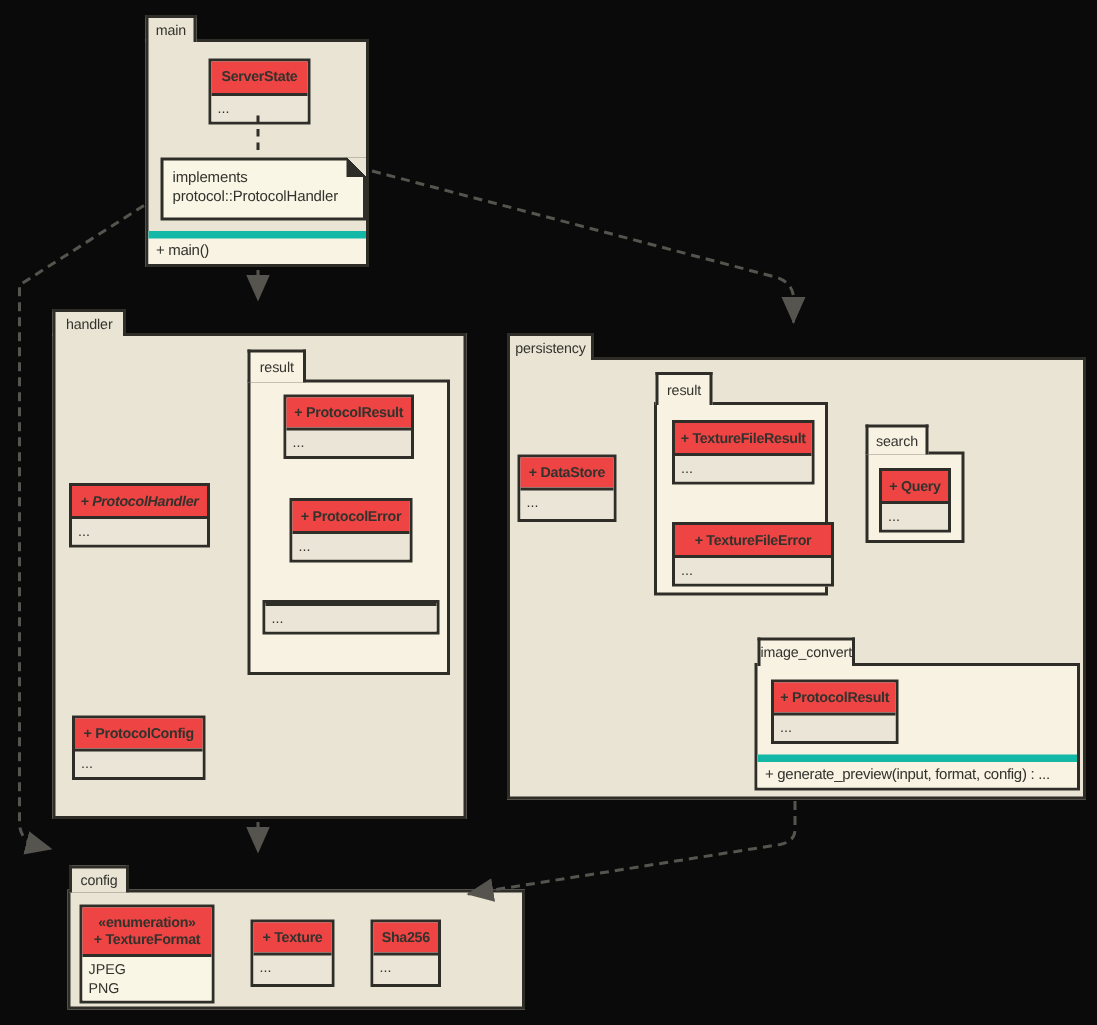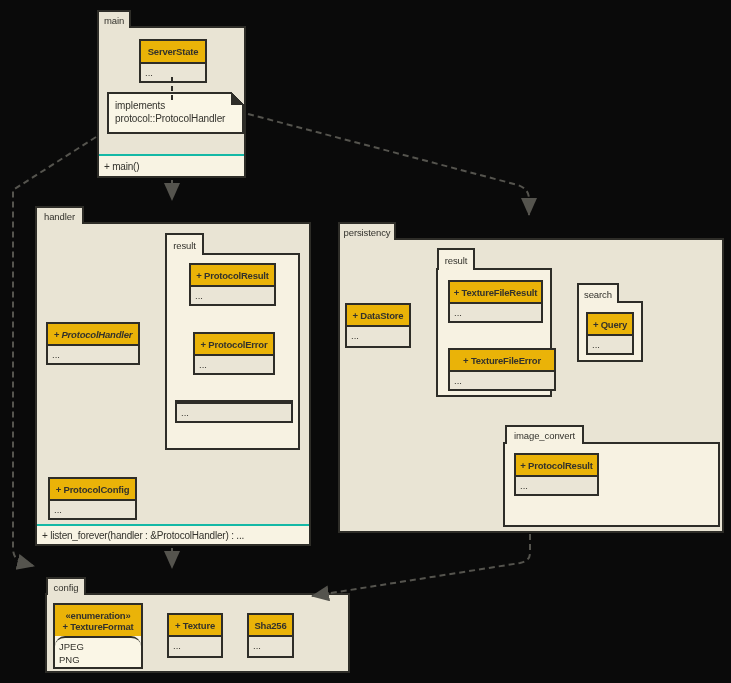--- a/index.html
+++ b/index.html
@@ -13,61 +13,61 @@
     position:absolute;z-index:3;box-sizing:border-box;
     border:2px solid #2e2d28;border-bottom:none;
     display:flex;align-items:center;justify-content:center;
     font-size:9.5px;letter-spacing:-0.1px;white-space:nowrap;padding:0 4px;
   }
   .pkg-body{position:absolute;z-index:2;box-sizing:border-box;border:2px solid #2e2d28;}
   .lvl1{background:#e9e4d4;}
   .lvl2{background:#f7f2e2;}
   .pkg-op{
     position:absolute;left:0;right:0;bottom:0;box-sizing:border-box;
-    border-top:2px solid #14b8a6;background:#f8f3e3;
+    border-top:5px solid #14b8a6;background:#f8f3e3;
     display:flex;align-items:center;padding:0 5px;
     font-size:10px;letter-spacing:-0.2px;white-space:nowrap;
   }
   
   .cls{position:absolute;box-sizing:border-box;border:2px solid #2e2d28;background:#faf6e6;z-index:4;}
   .cls-title{
     box-sizing:border-box;display:flex;flex-direction:column;align-items:center;justify-content:center;
-    background:#eab308;font-weight:bold;font-size:9.5px;letter-spacing:-0.2px;
+    background:#ef4444;font-weight:bold;font-size:9.5px;letter-spacing:-0.2px;
     white-space:nowrap;height:20px;padding:0 2px;
   }
   .cls-attrs{
     box-sizing:border-box;border-top:2px solid #2e2d28;background:#eae5d6;
     font-size:9.5px;padding:2px 4px;height:19px;line-height:14px;
   }
   .italic{font-style:italic;font-weight:600;}
   
   .note{
     position:absolute;z-index:4;box-sizing:border-box;border:2px solid #2e2d28;background:#faf6e6;
     font-size:10px;line-height:13px;padding:5px 6px;letter-spacing:-0.1px;
   }
   .fold{
     position:absolute;top:-2px;right:-2px;width:13px;height:13px;
     background:linear-gradient(to bottom left,#e9e4d4 49%,#2e2d28 50%);
   }
-  .light-attrs{background:#faf6e6;border-radius:10px;}
+  .light-attrs{background:#faf6e6;}
 </style>
 </head>
 <body>
 
 <div class="canvas">
 
   <div class="pkg-tab lvl1" style="left:97px;top:10px;width:34px;height:18px">
     <span>main</span>
   </div>
   <div class="pkg-body lvl1" style="left:97px;top:26px;width:149px;height:152px">
     <div class="cls" style="left:40px;top:11px;width:68px">
       <div class="cls-title" style="height:21px">ServerState</div>
       <div class="cls-attrs">...</div>
     </div>
-    <div class="note" style="left:8px;top:64px;width:137px;height:42px">
+    <div class="note" style="left:8px;top:77px;width:137px;height:42px">
       <div class="fold"></div>
       <div>implements</div>
       <div>protocol::ProtocolHandler</div>
     </div>
     <div class="pkg-op" style="height:22px">+ main()</div>
   </div>
 
   <div class="pkg-tab lvl1" style="left:35px;top:206px;width:49px;height:18px">
     <span>handler</span>
   </div>
@@ -91,21 +91,20 @@
     </div>
 
     <div class="cls" style="left:9px;top:98px;width:94px">
       <div class="cls-title italic">+ ProtocolHandler</div>
       <div class="cls-attrs">...</div>
     </div>
     <div class="cls" style="left:11px;top:253px;width:89px">
       <div class="cls-title">+ ProtocolConfig</div>
       <div class="cls-attrs">...</div>
     </div>
-    <div class="pkg-op" style="height:20px">+ listen_forever(handler : &amp;ProtocolHandler) : ...</div>
   </div>
 
   <div class="pkg-tab lvl1" style="left:338px;top:222px;width:58px;height:18px">
     <span>persistency</span>
   </div>
   <div class="pkg-body lvl1" style="left:338px;top:238px;width:386px;height:295px">
 
     <div class="cls" style="left:5px;top:63px;width:66px">
       <div class="cls-title">+ DataStore</div>
       <div class="cls-attrs" style="height:21px">...</div>
@@ -128,28 +127,29 @@
     <div class="pkg-tab lvl2" style="left:237px;top:43px;width:42px;height:20px;z-index:4">
       <span>search</span>
     </div>
     <div class="pkg-body lvl2" style="left:237px;top:61px;width:66px;height:61px;z-index:3">
       <div class="cls" style="left:7px;top:9px;width:48px">
         <div class="cls-title">+ Query</div>
         <div class="cls-attrs">...</div>
       </div>
     </div>
 
-    <div class="pkg-tab lvl2" style="left:165px;top:185px;width:79px;height:19px;z-index:4">
+    <div class="pkg-tab lvl2" style="left:165px;top:185px;width:65px;height:19px;z-index:4">
       <span>image_convert</span>
     </div>
     <div class="pkg-body lvl2" style="left:163px;top:202px;width:217px;height:85px;z-index:3">
       <div class="cls" style="left:9px;top:9px;width:85px">
         <div class="cls-title">+ ProtocolResult</div>
         <div class="cls-attrs">...</div>
       </div>
+      <div class="pkg-op" style="height:22px">+ generate_preview(input, format, config) : ...</div>
     </div>
   </div>
 
   <div class="pkg-tab lvl1" style="left:46px;top:577px;width:40px;height:18px">
     <span>config</span>
   </div>
   <div class="pkg-body lvl1" style="left:45px;top:593px;width:305px;height:80px">
     <div class="cls" style="left:6px;top:8px;width:90px">
       <div class="cls-title" style="height:31px">
         <div>«enumeration»</div>

